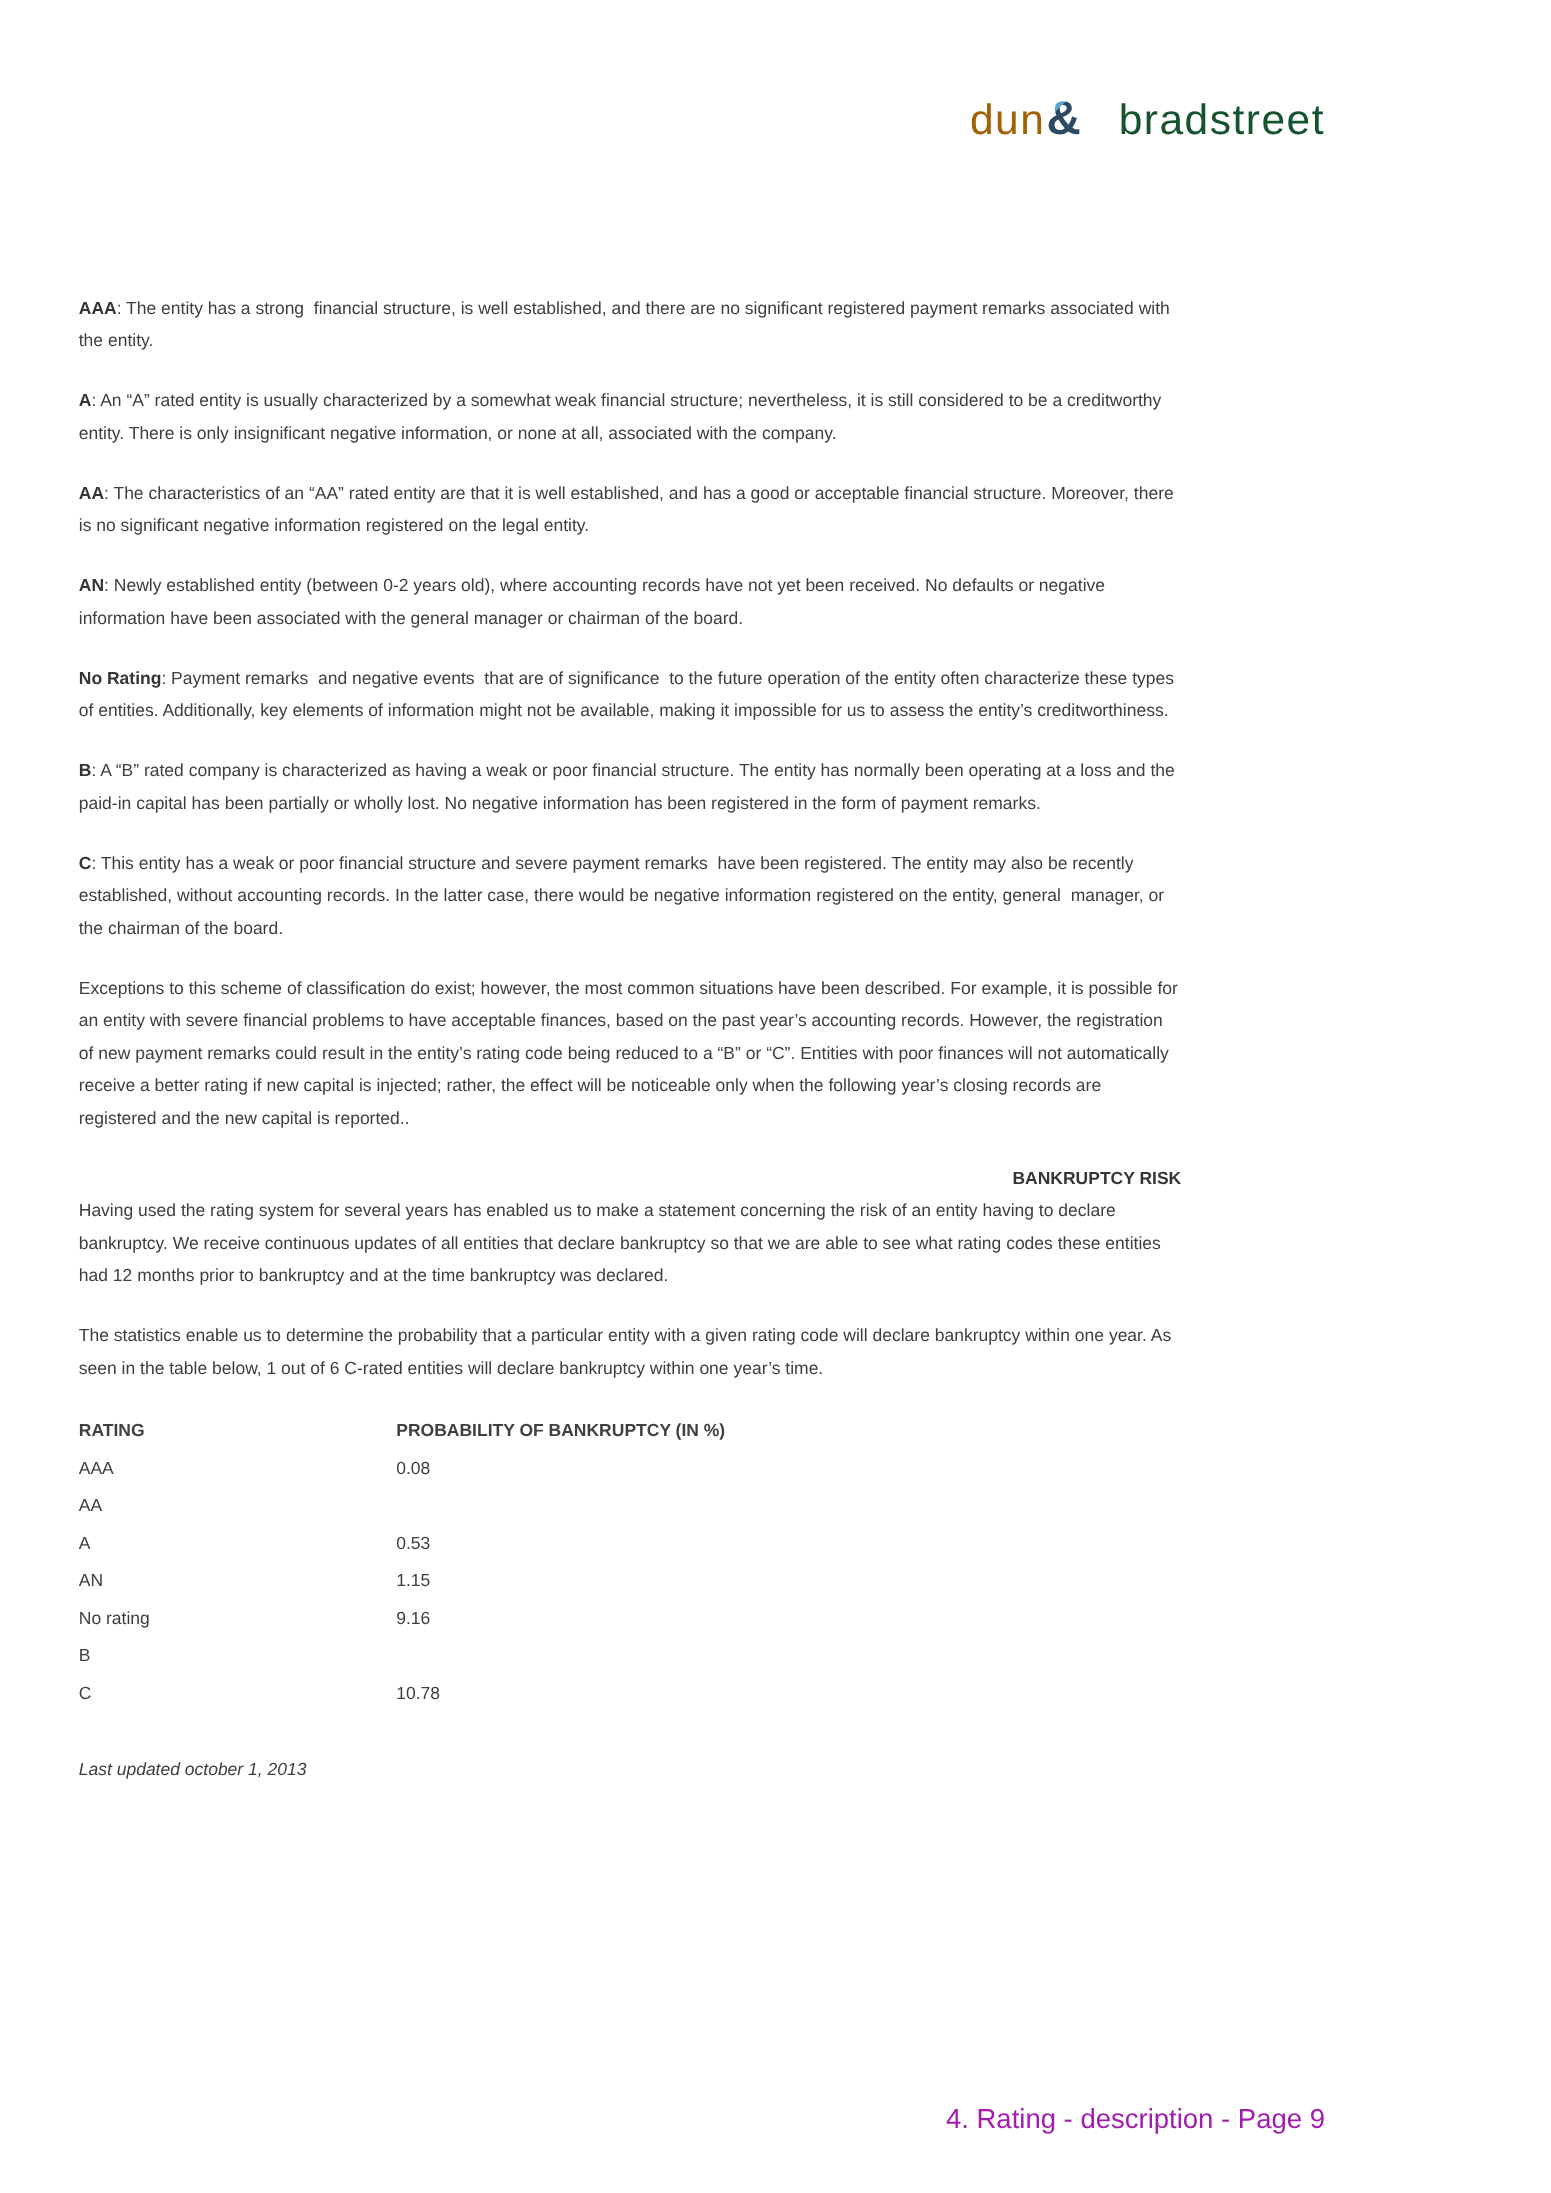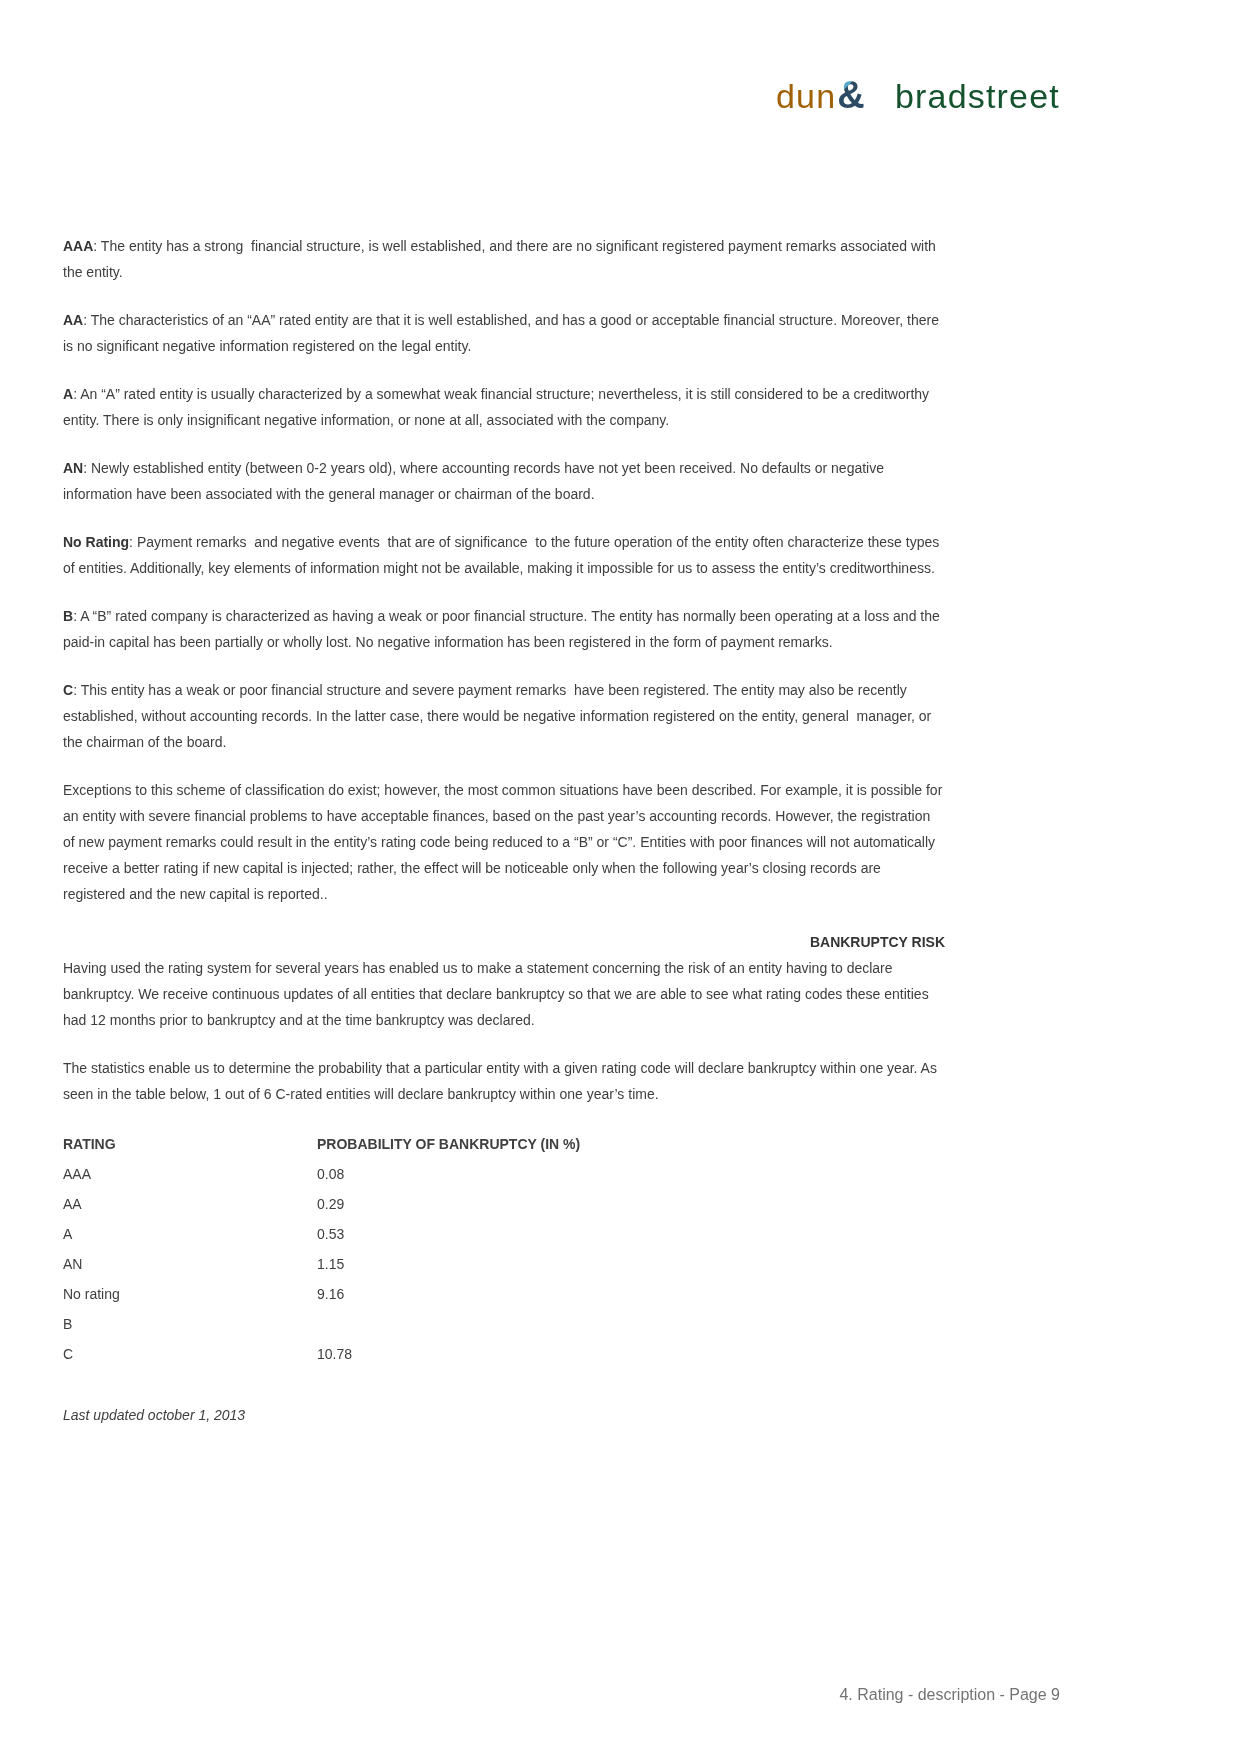--- a/index.html
+++ b/index.html
@@ -63,40 +63,40 @@
   .last-updated {
     margin-top: 33px;
     font-style: italic;
     line-height: 26px;
   }
 
   .footer {
     position: absolute;
     top: 1682px;
     right: 181px;
-    font-size: 16px;
+    font-size: 22px;
     line-height: 26px;
-    color: #737373;
+    color: #a21caf;
     white-space: nowrap;
   }
 </style>
 </head>
 <body>
 
 <div class="page">
 
   <div class="logo"><span class="l1">dun</span><span class="amp">&amp;</span><span class="l2">bradstreet</span></div>
 
   <div class="content">
 
     <p class="para"><b>AAA</b><span>: The entity has a strong  financial structure, is well established, and there are no significant registered payment remarks associated with the entity.</span></p>
 
+    <p class="para"><b>A</b><span>: An “A” rated entity is usually characterized by a somewhat weak financial structure; nevertheless, it is still considered to be a creditworthy entity. There is only insignificant negative information, or none at all, associated with the company.</span></p>
+
     <p class="para"><b>AA</b><span>: The characteristics of an “AA” rated entity are that it is well established, and has a good or acceptable financial structure. Moreover, there is no significant negative information registered on the legal entity.</span></p>
-
-    <p class="para"><b>A</b><span>: An “A” rated entity is usually characterized by a somewhat weak financial structure; nevertheless, it is still considered to be a creditworthy entity. There is only insignificant negative information, or none at all, associated with the company.</span></p>
 
     <p class="para"><b>AN</b><span>: Newly established entity (between 0-2 years old), where accounting records have not yet been received. No defaults or negative information have been associated with the general manager or chairman of the board.</span></p>
 
     <p class="para"><b>No Rating</b><span>: Payment remarks  and negative events  that are of significance  to the future operation of the entity often characterize these types of entities. Additionally, key elements of information might not be available, making it impossible for us to assess the entity’s creditworthiness.</span></p>
 
     <p class="para"><b>B</b><span>: A “B” rated company is characterized as having a weak or poor financial structure. The entity has normally been operating at a loss and the paid-in capital has been partially or wholly lost. No negative information has been registered in the form of payment remarks.</span></p>
 
     <p class="para"><b>C</b><span>: This entity has a weak or poor financial structure and severe payment remarks  have been registered. The entity may also be recently established, without accounting records. In the latter case, there would be negative information registered on the entity, general  manager, or the chairman of the board.</span></p>
 
     <p class="para">Exceptions to this scheme of classification do exist; however, the most common situations have been described. For example, it is possible for an entity with severe financial problems to have acceptable finances, based on the past year’s accounting records. However, the registration of new payment remarks could result in the entity’s rating code being reduced to a “B” or “C”. Entities with poor finances will not automatically receive a better rating if new capital is injected; rather, the effect will be noticeable only when the following year’s closing records are registered and the new capital is reported..</p>
@@ -110,21 +110,20 @@
       <div class="trow thead">
         <div class="tc1">RATING</div>
         <div class="tc2">PROBABILITY OF BANKRUPTCY (IN %)</div>
       </div>
       <div class="trow">
         <div class="tc1">AAA</div>
         <div class="tc2"><span class="num">0.08</span></div>
       </div>
       <div class="trow">
         <div class="tc1">AA</div>
-        <div class="tc2"><span class="num">0.29</span></div>
       </div>
       <div class="trow">
         <div class="tc1">A</div>
         <div class="tc2"><span class="num">0.53</span></div>
       </div>
       <div class="trow">
         <div class="tc1">AN</div>
         <div class="tc2"><span class="num">1.15</span></div>
       </div>
       <div class="trow">

